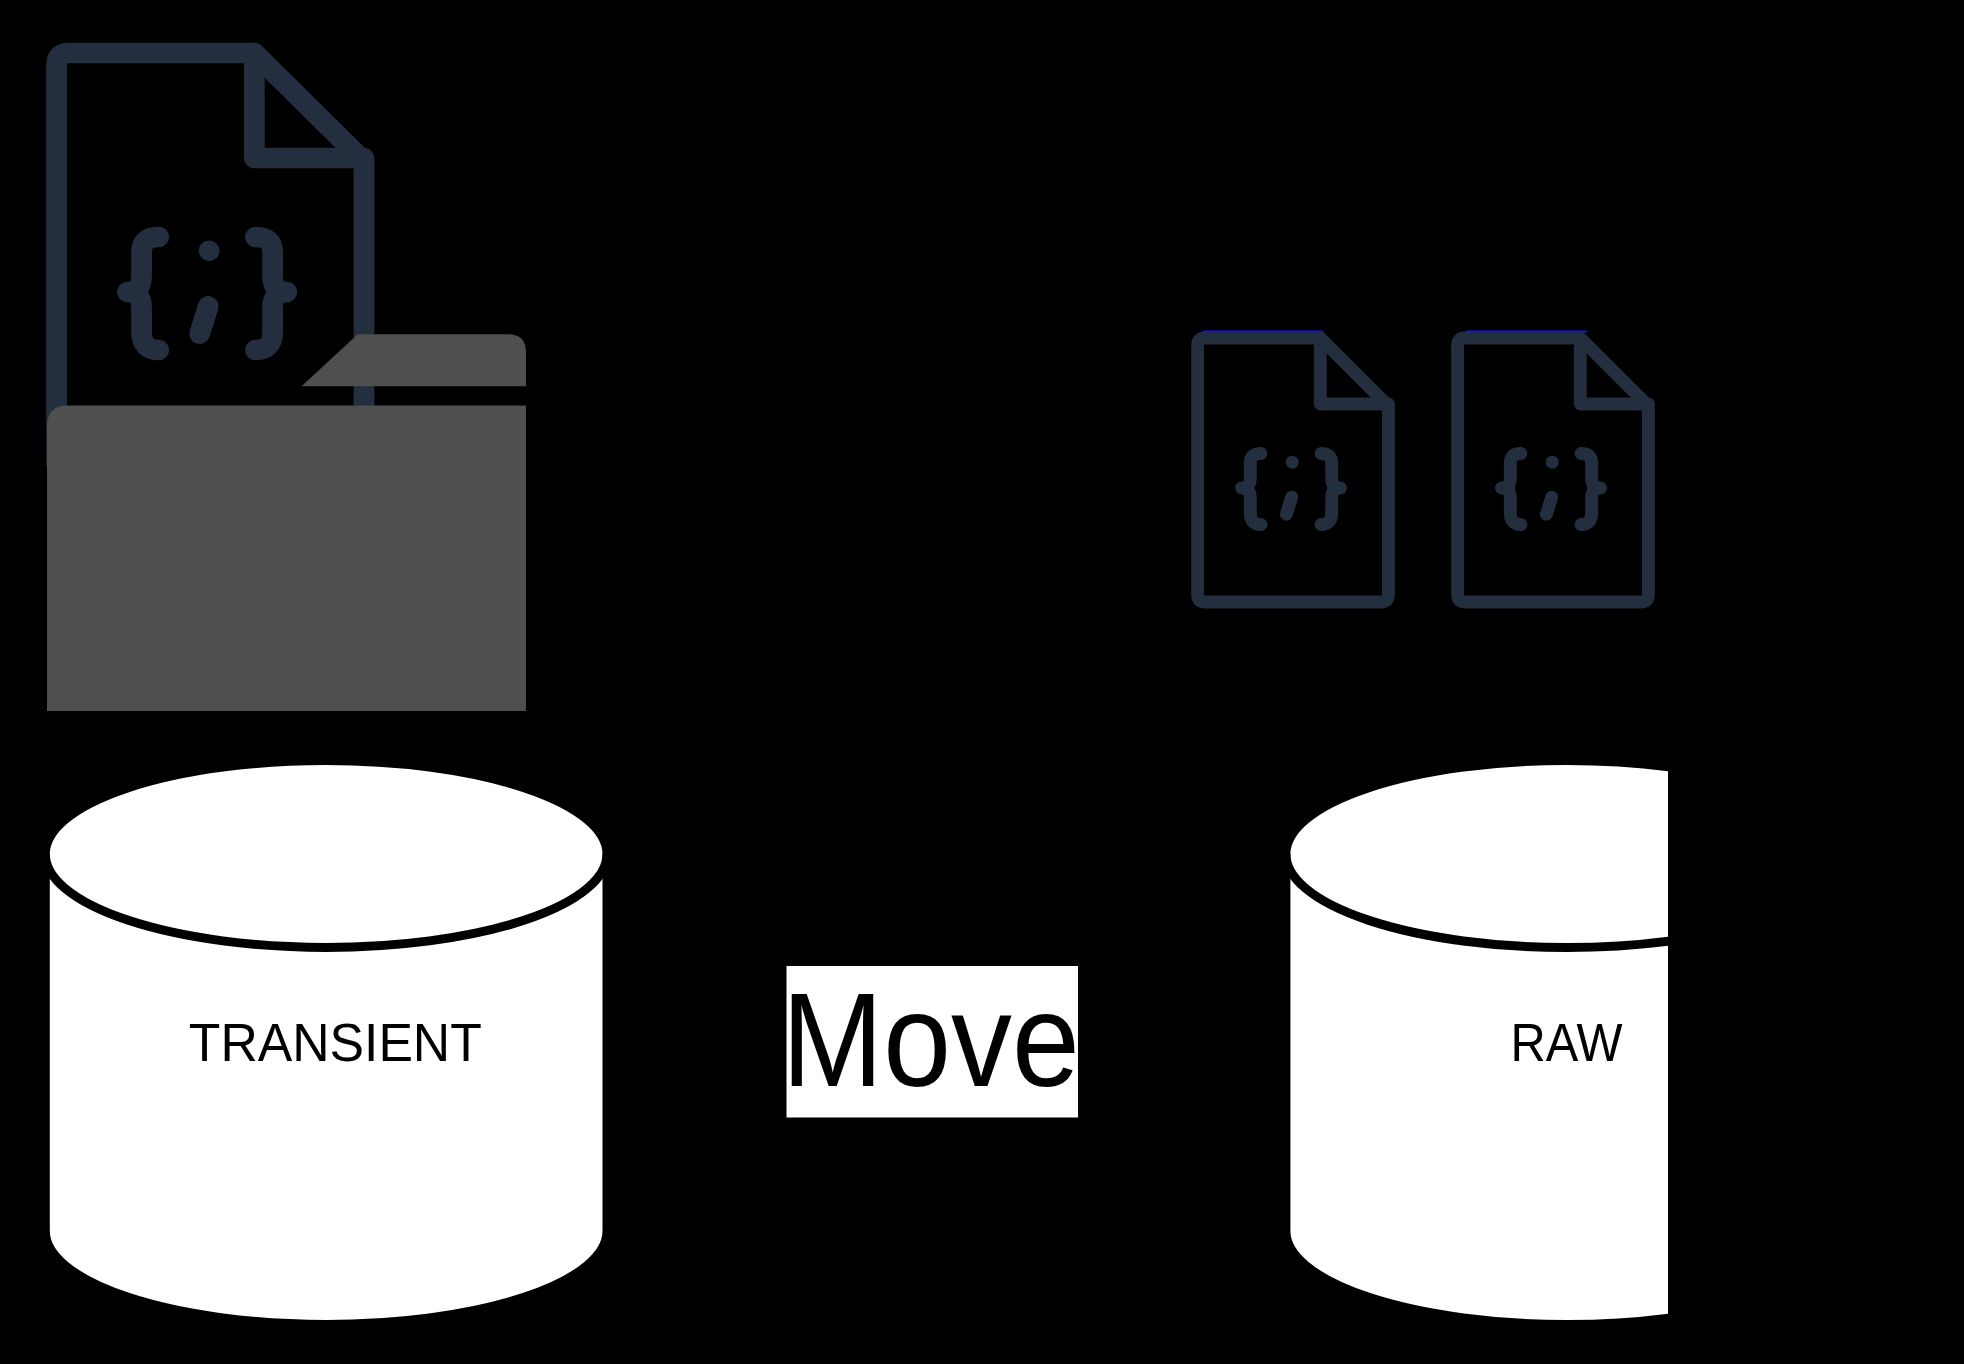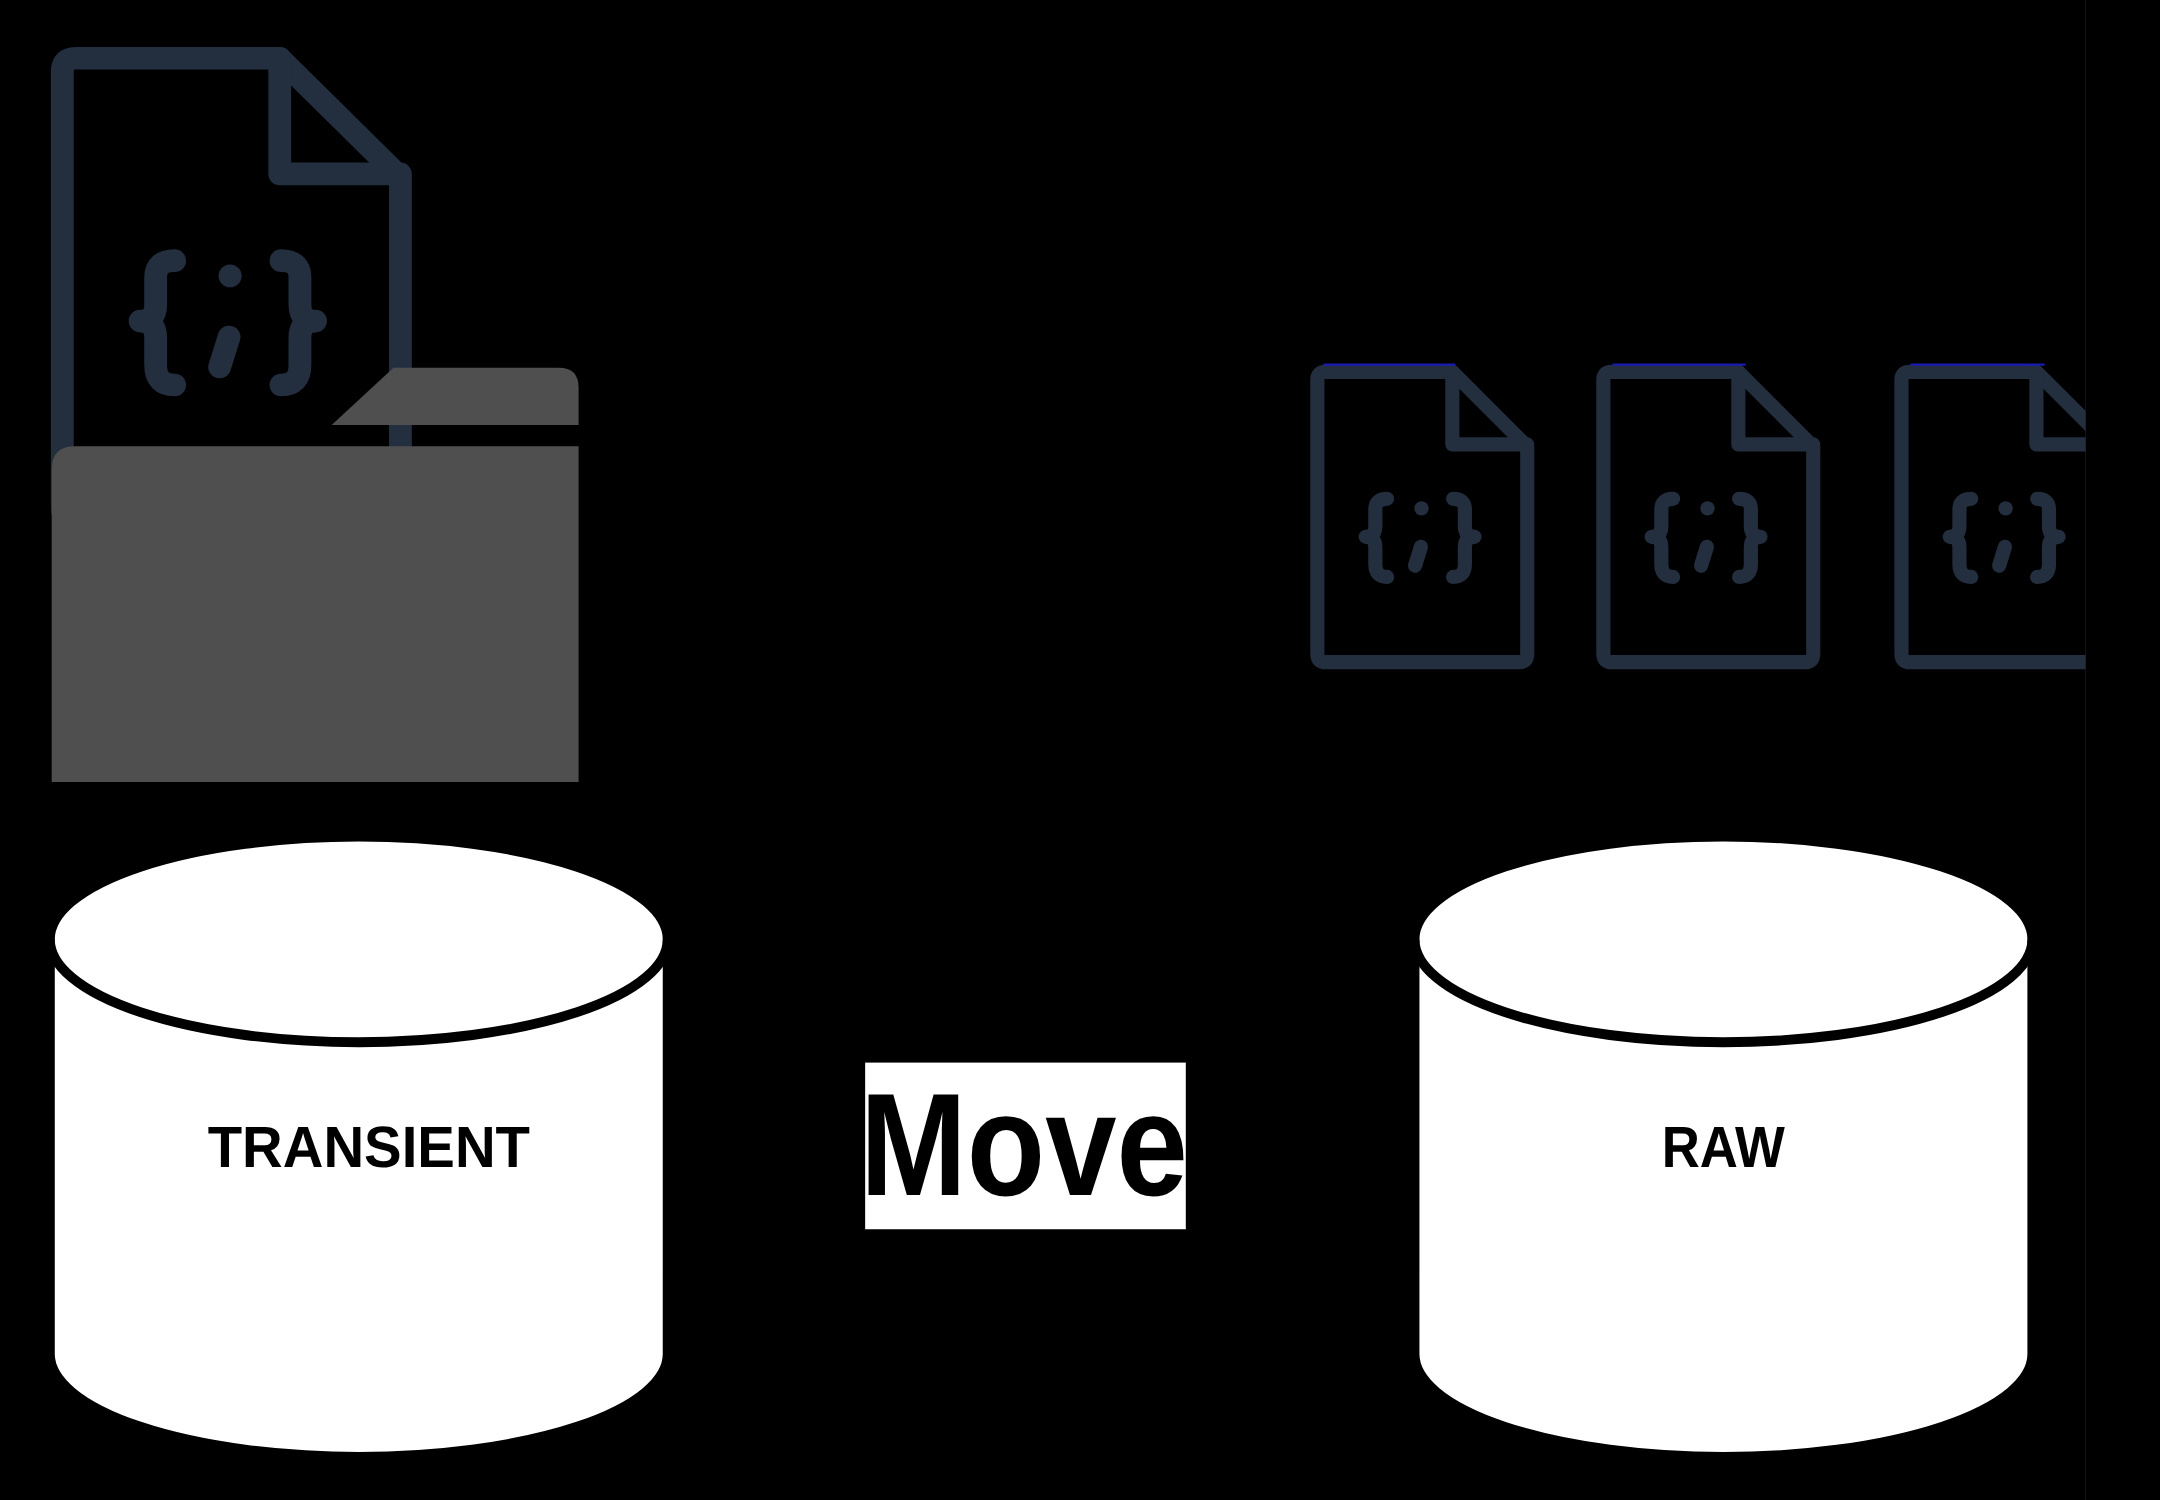--- a/index.html
+++ b/index.html
@@ -1,16 +1,16 @@
 <!DOCTYPE html>
 <html><head>
 <meta charset="utf-8">
 <style>
   html,body{margin:0;padding:0;background:#000;}
-  .page{position:relative;width:1896px;height:1364px;background:#1d4ed8;overflow:hidden;font-weight:bold;}
+  .page{position:relative;width:1668px;height:1364px;background:#d946ef;overflow:hidden;}
   svg{display:block;}
   text{font-family:"Liberation Sans", sans-serif;}
 </style>
 </head>
 <body>
 <div class="page">
 <svg width="1964" height="1364" viewBox="0 0 1964 1364">
   <defs>
     <g id="jico" fill="none" stroke="#232f3e" stroke-width="12.9" stroke-linecap="round" stroke-linejoin="round">
       <path d="M 129.3 7 H 14.1 Q 6.6 7 6.6 14.5 V 263.5 Q 6.6 271 14.1 271 H 189.9 Q 197.4 271 197.4 263.5 V 75.1 Z"></path>

